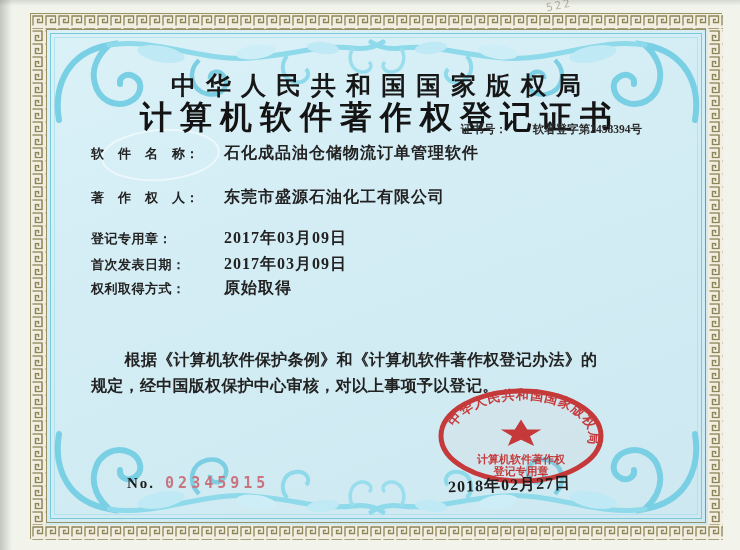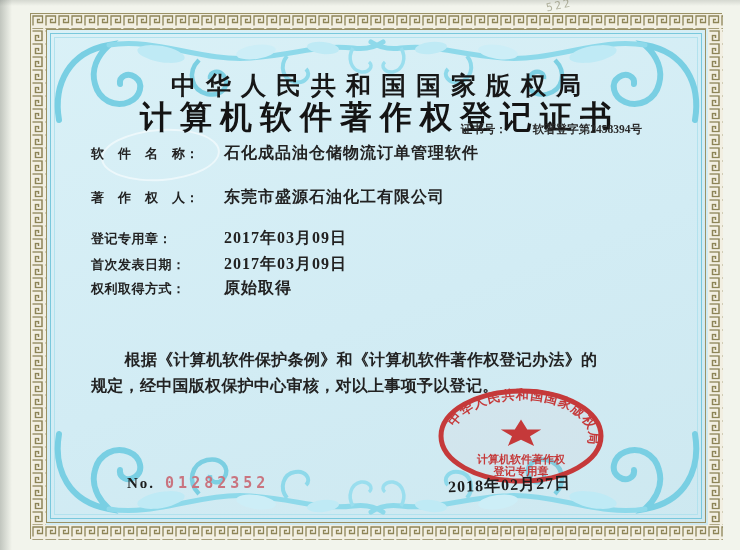--- a/index.html
+++ b/index.html
@@ -185,17 +185,17 @@
         <textPath href="#sealArc" startOffset="24">中华人民共和国国家版权局</textPath>
       </text>
       <path transform="translate(84,47) scale(1.25,0.85)" fill="#c52f2f" d="M0,-17 L5,-5.2 L16.2,-5.2 L7.2,2.6 L10.5,14 L0,6.8 L-10.5,14 L-7.2,2.6 L-16.2,-5.2 L-5,-5.2 Z"></path>
       <text x="84" y="76" text-anchor="middle" font-size="11" font-weight="bold" fill="#c52f2f">计算机软件著作权</text>
       <text x="84" y="88" text-anchor="middle" font-size="11" font-weight="bold" fill="#c52f2f">登记专用章</text>
     </svg>
 
     <div class="seal-date">2018年02月27日</div>
 
     <div class="serial">
-      <span class="serial-lbl">No.</span><span class="serial-num">01282352</span>
+      <span class="serial-lbl">No.</span><span class="serial-num">02345915</span>
     </div>
 
   </div>
 </div>
 
 </body></html>

